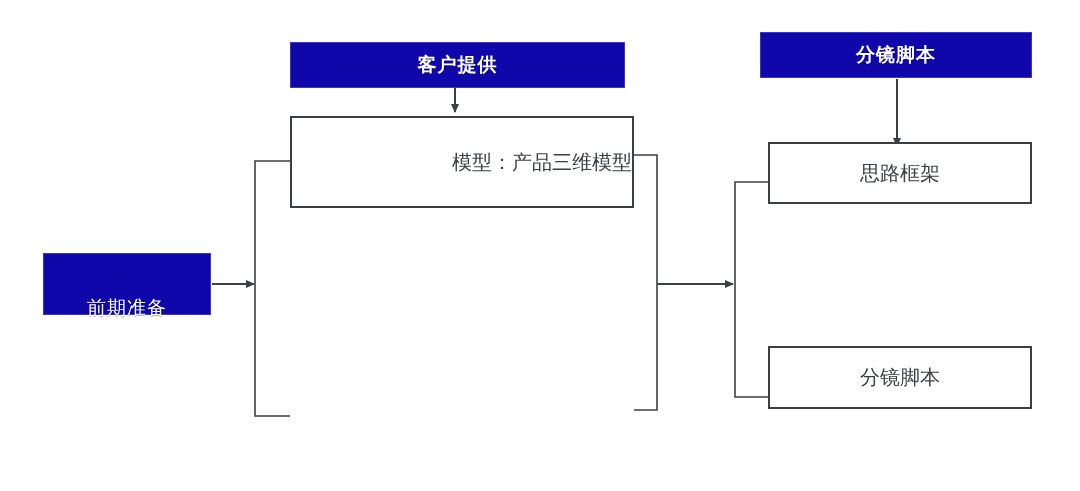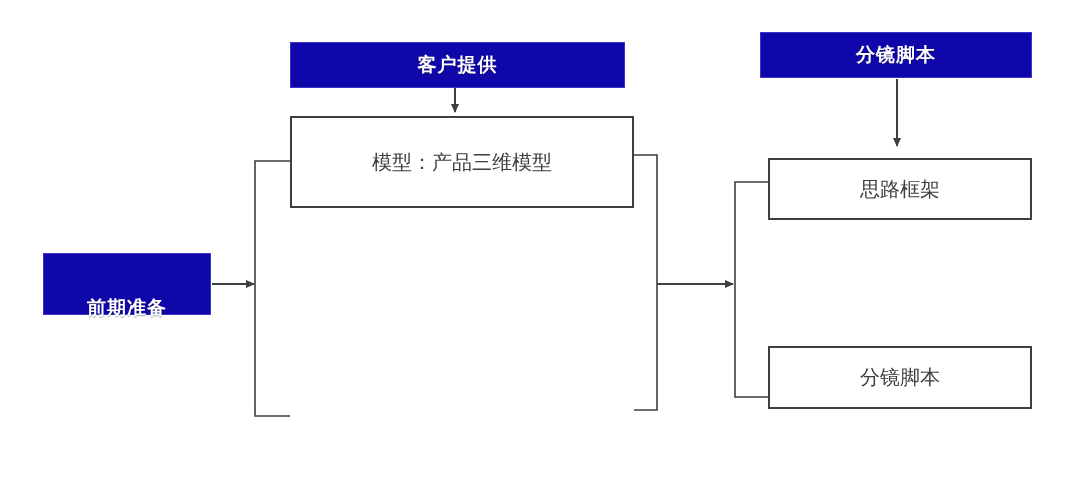--- a/index.html
+++ b/index.html
@@ -41,38 +41,38 @@
     letter-spacing: 1px;
     text-shadow: 0 1px 1px rgba(0,0,0,0.35);
   }
   .start-node {
     background: #1007ab;
     border: 1px solid #3b34c4;
     justify-content: center;
   }
   .start-node .label {
     color: #ffffff;
-    font-weight: bold;
+    font-weight: normal;
     font-size: 19px;
     letter-spacing: 1px;
     text-shadow: 0 1px 1px rgba(0,0,0,0.35);
     margin-top: 48px;
   }
   .box-node {
     background: #ffffff;
     border: 2px solid #3c4043;
   }
   .box-node .label {
     color: #3c4043;
     font-size: 20px;
     line-height: 29px;
     width: 100%;
   }
   .box-node.align-left .label {
-    text-align: center;
+    text-align: right;
     font-family: Liberation Serif, serif;
   }
   .box-node.align-center .label {
     text-align: center;
   }
   .box-node.multiline {
     align-items: flex-start;
     padding-top: 8px;
   }
   .box-node.multiline .label {
@@ -117,21 +117,21 @@
   <div class="node start-node" style="left:43px; top:253px; width:168px; height:62px;">
     <span class="label">前期准备</span>
   </div>
 
   <div class="node box-node align-left" style="left:290px; top:116px; width:344px; height:92px;">
     <span class="label">模型：产品三维模型</span>
   </div>
 
 
 
-  <div class="node box-node align-center" style="left:768px; top:158px; width:264px; height:62px;font-family:Liberation Serif, serif;">
+  <div class="node box-node align-center" style="left:768px; top:142px; width:264px; height:62px;font-family:Liberation Serif, serif;">
     <span class="label">思路框架</span>
   </div>
 
 
   <div class="node box-node align-center" style="left:768px; top:346px; width:264px; height:63px;">
     <span class="label">分镜脚本</span>
   </div>
 
 </div>
 

